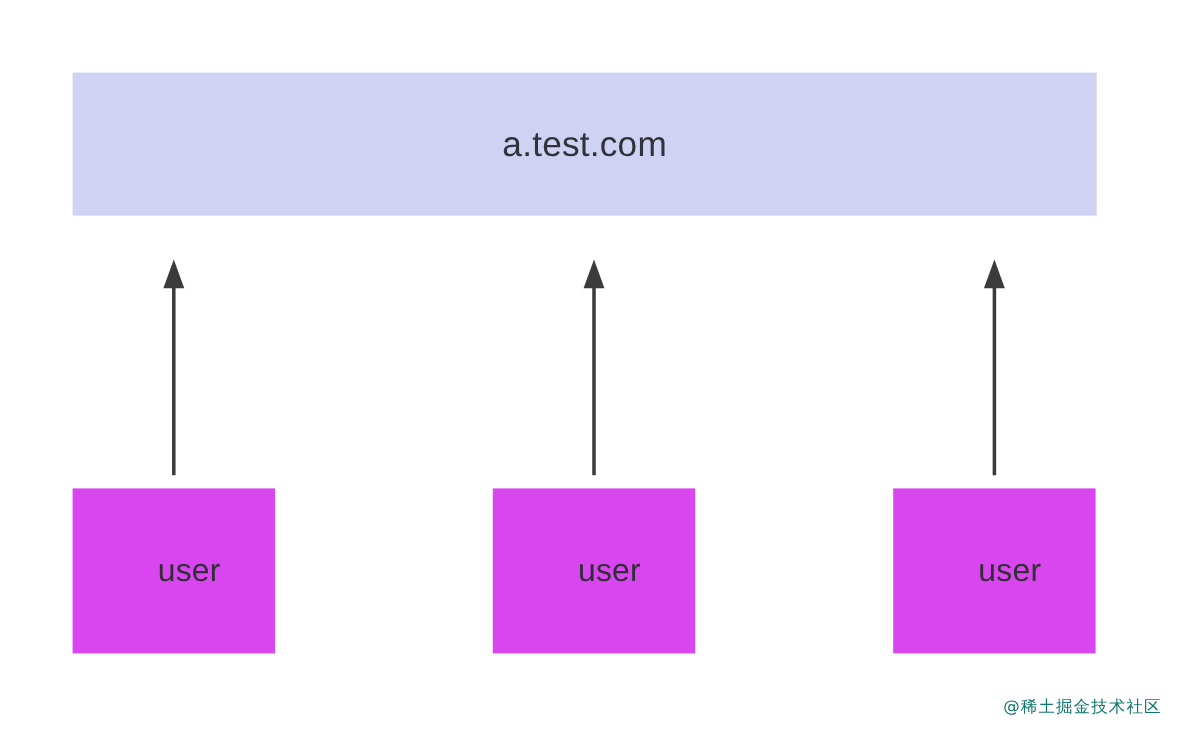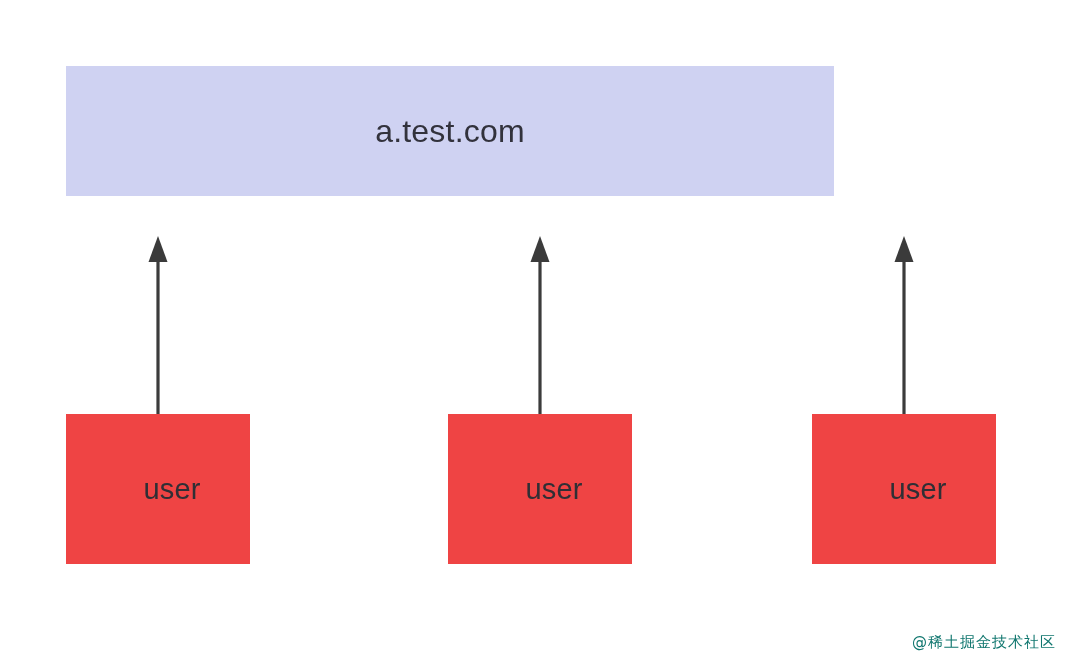--- a/index.html
+++ b/index.html
@@ -22,34 +22,34 @@
   .node {
     position: absolute;
     display: flex;
     align-items: center;
     justify-content: center;
     box-sizing: border-box;
   }
   .node-server {
     left: 66px;
     top: 66px;
-    width: 768px;
+    width: 931px;
     height: 130px;
     background: #cfd2f2;
   }
   .node-server .node-label {
     font-size: 32px;
     color: #32323c;
     letter-spacing: 0.2px;
   }
   .node-user {
     width: 184px;
     height: 150px;
-    top: 414px;
-    background: #ef4444;
+    top: 444px;
+    background: #d946ef;
     padding-left: 28px;
   }
   .node-user .node-label {
     font-size: 29px;
     color: #2f2f35;
     letter-spacing: 0.2px;
   }
   #node-user-1 { left: 66px; }
   #node-user-2 { left: 448px; }
   #node-user-3 { left: 812px; }

